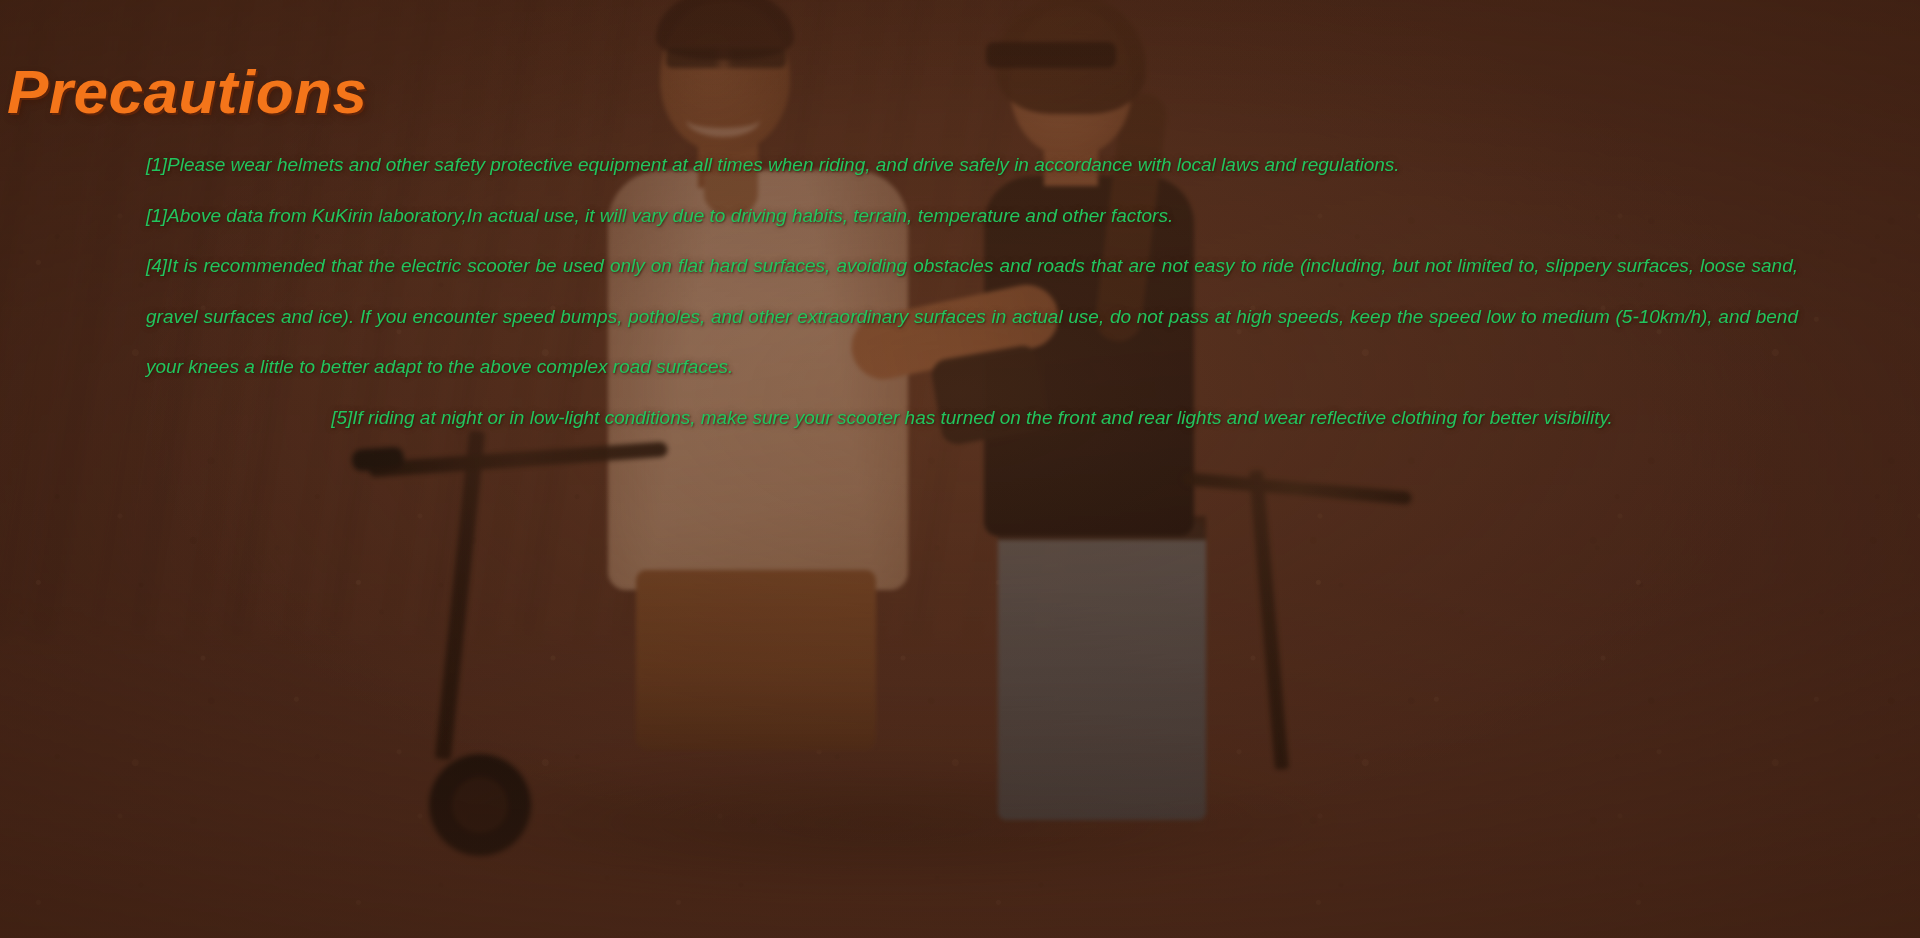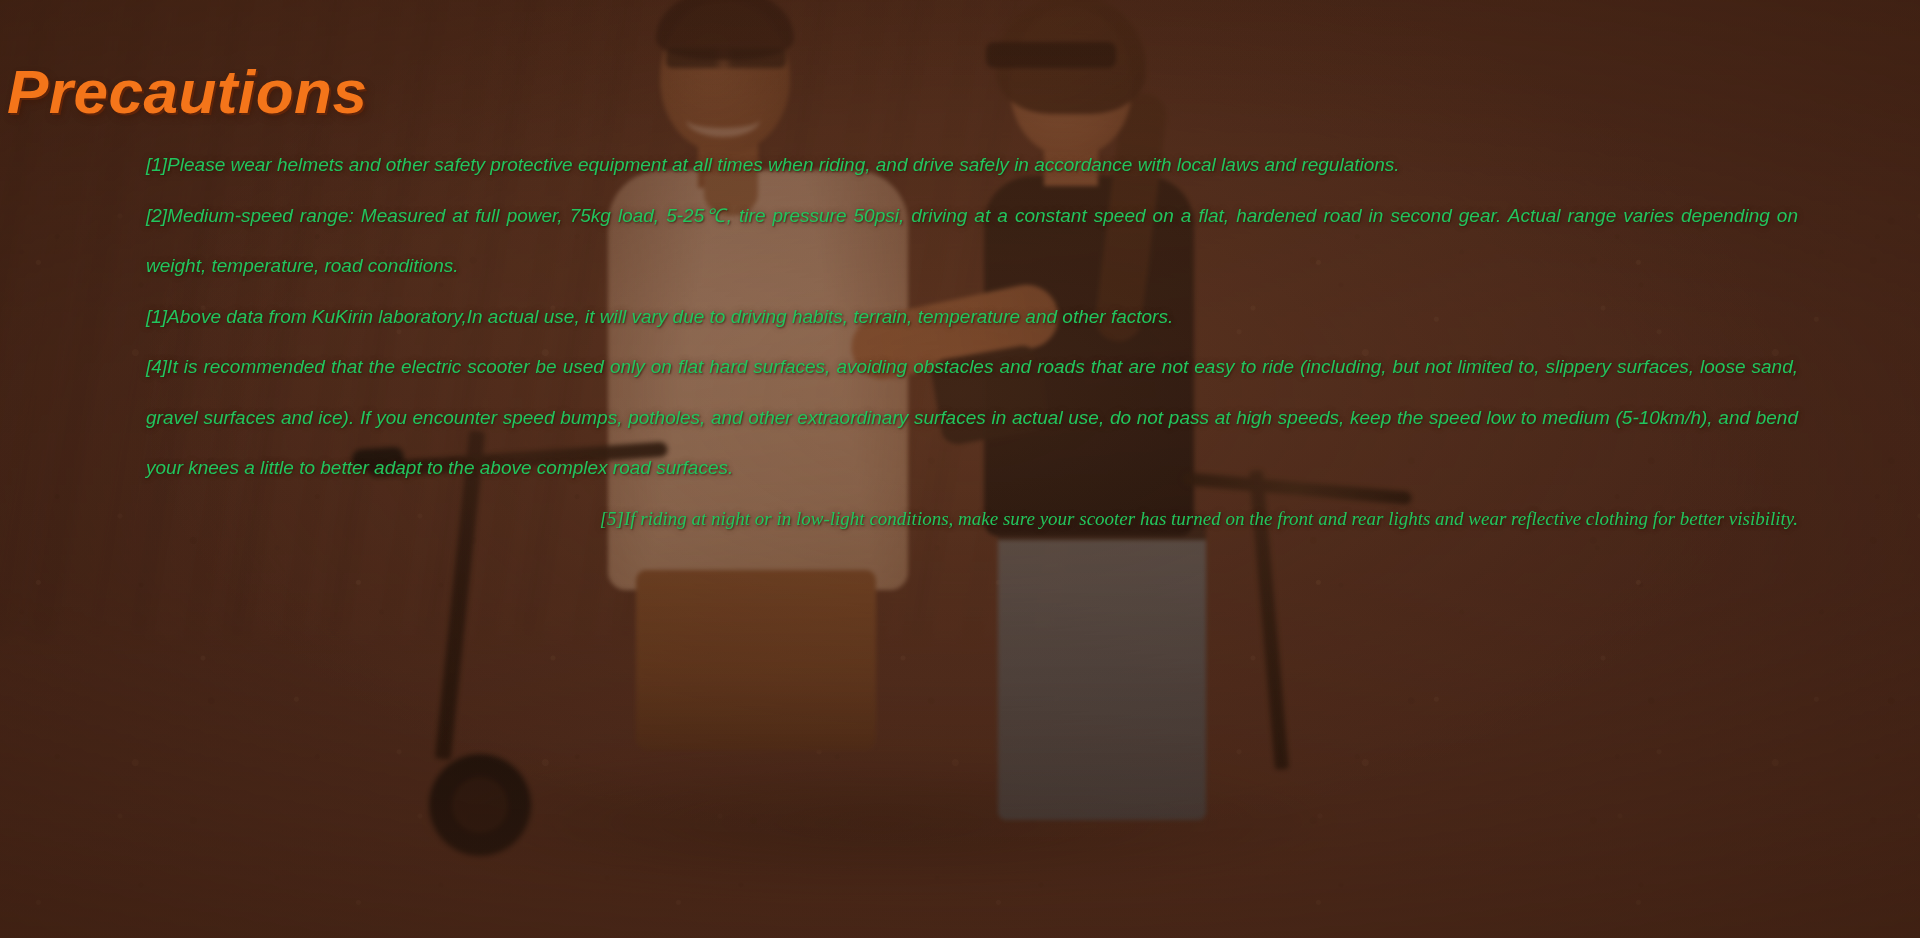--- a/index.html
+++ b/index.html
@@ -365,22 +365,21 @@
     text-align: justify;
     text-shadow:
        1px 1px 2px rgba(50,22,8,0.72),
        0 0 6px rgba(60,28,12,0.45);
     margin-left: 24px;
   }
   .body-text p {
     margin: 0;
   }
   .body-text p.last-left {
-    text-align: right;
-    font-family: Liberation Serif, serif;
+    text-align: center;
   }
 </style>
 </head>
 <body>
 
 <div class="slide">
 
   <div class="photo">
     <div class="photo-strata"></div>
     <div class="photo-texture"></div>
@@ -426,20 +425,19 @@
   <div class="tint-a"></div>
   <div class="tint-b"></div>
   <div class="vignette"></div>
 
   <div class="content">
 
     <div class="title">Precautions</div>
 
     <div class="body-text">
       <p>[1]Please wear helmets and other safety protective equipment at all times when riding, and drive safely in accordance with local laws and regulations.</p>
-      <p>[2]Medium-speed range: Measured at full power, 75kg load, 5-25℃, tire pressure 50psi, driving at a constant speed on a flat, hardened road in second gear. Actual range varies depending on weight, temperature, road conditions.</p>
       <p>[1]Above data from KuKirin laboratory,In actual use, it will vary due to driving habits, terrain, temperature and other factors.</p>
       <p>[4]It is recommended that the electric scooter be used only on flat hard surfaces, avoiding obstacles and roads that are not easy to ride (including, but not limited to, slippery surfaces, loose sand, gravel surfaces and ice). If you encounter speed bumps, potholes, and other extraordinary surfaces in actual use, do not pass at high speeds, keep the speed low to medium (5-10km/h), and bend your knees a little to better adapt to the above complex road surfaces.</p>
       <p class="last-left">[5]If riding at night or in low-light conditions, make sure your scooter has turned on the front and rear lights and wear reflective clothing for better visibility.</p>
     </div>
 
   </div>
 </div>
 
 </body></html>

